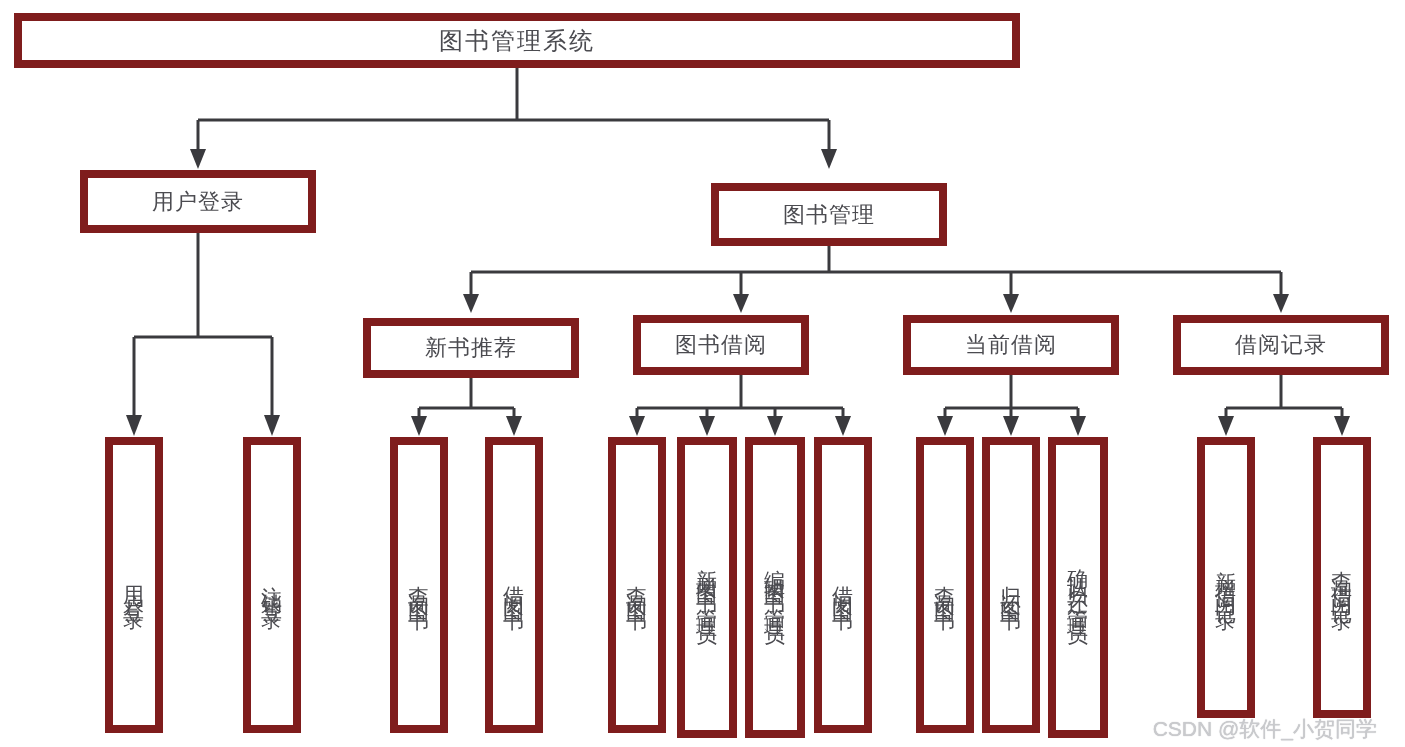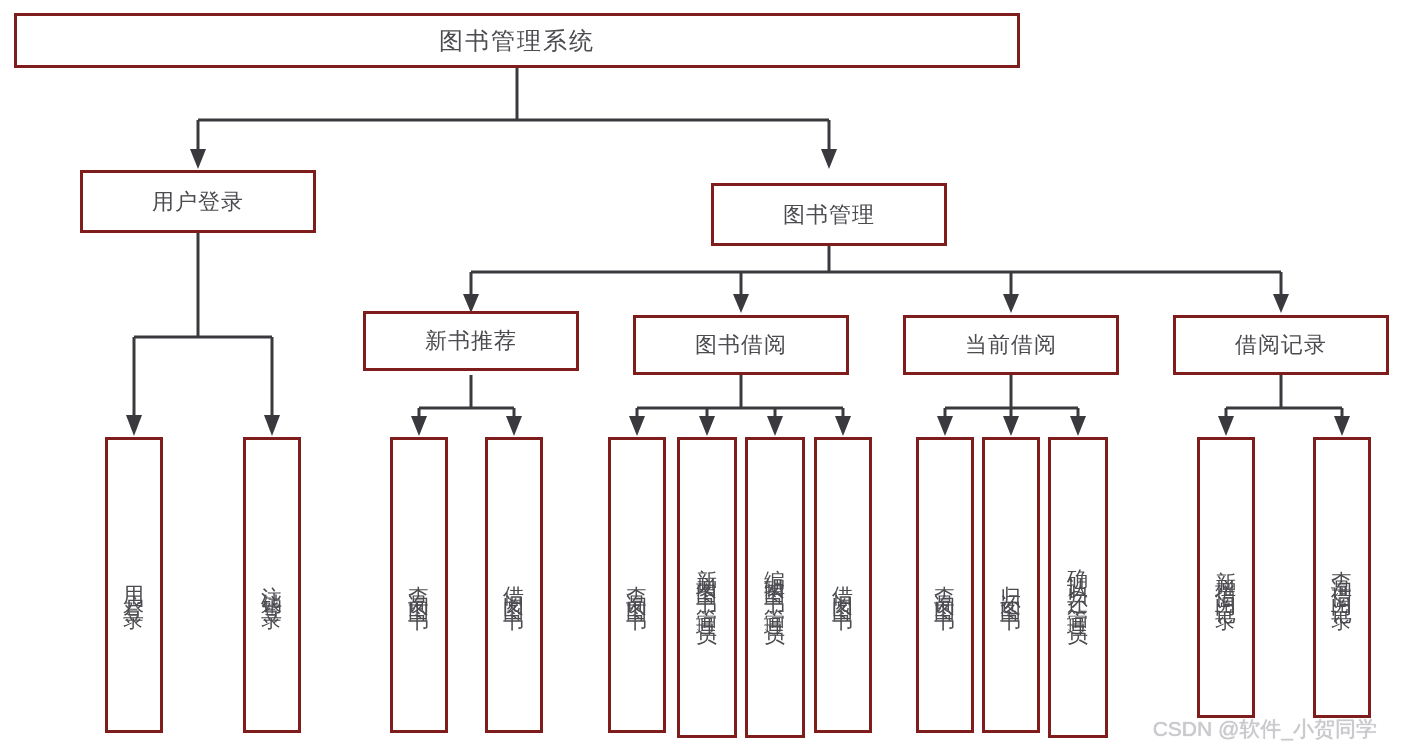--- a/index.html
+++ b/index.html
@@ -19,21 +19,21 @@
     position: absolute;
     left: 0;
     top: 0;
     width: 1405px;
     height: 747px;
   }
   .box {
     position: absolute;
     box-sizing: border-box;
     background: #ffffff;
-    border: 3px solid #7f1d1d;
+    border: 8px solid #7f1d1d;
     display: flex;
     align-items: center;
     justify-content: center;
     color: #4b4b50;
     text-align: center;
   }
   .box.root span {
     font-size: 24px;
     letter-spacing: 2px;
   }
@@ -141,24 +141,24 @@
     <span>图书管理系统</span>
   </div>
 
   <div class="box heading" style="left:80px; top:170px; width:236px; height:63px;">
     <span>用户登录</span>
   </div>
   <div class="box heading" style="left:711px; top:170px; width:236px; height:63px;margin-top:13px;">
     <span>图书管理</span>
   </div>
 
-  <div class="box heading" style="left:363px; top:311px; width:216px; height:60px;">
+  <div class="box heading" style="left:363px; top:318px; width:216px; height:60px;">
     <span>新书推荐</span>
   </div>
-  <div class="box heading" style="left:633px; top:315px; width:216px; height:60px;">
+  <div class="box heading" style="left:633px; top:315px; width:176px; height:60px;">
     <span>图书借阅</span>
   </div>
   <div class="box heading" style="left:903px; top:315px; width:216px; height:60px;text-align:center;">
     <span>当前借阅</span>
   </div>
   <div class="box heading" style="left:1173px; top:315px; width:216px; height:60px;">
     <span>借阅记录</span>
   </div>
 
   <div class="box leaf" style="left:105px; top:437px; width:58px; height:296px;">

